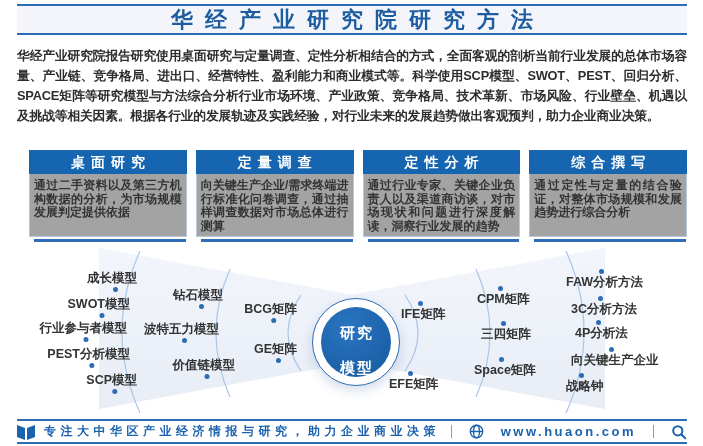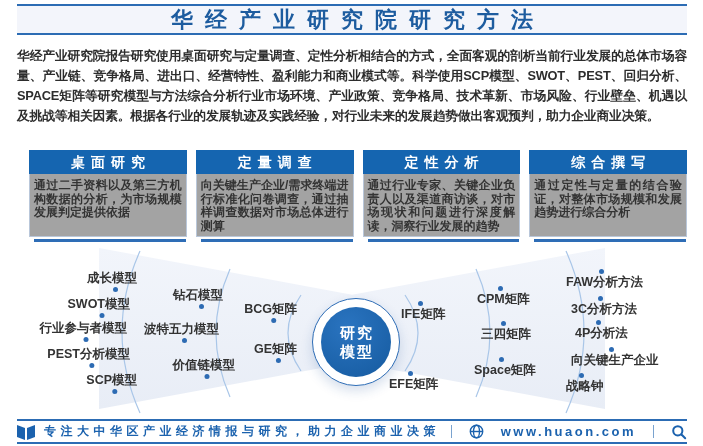--- a/index.html
+++ b/index.html
@@ -42,21 +42,21 @@
   .dot{width:5px;height:5px;border-radius:50%;background:#2d6bb3;flex:0 0 auto;}
   .dl-left .dot{margin-left:6px;}
   .dl-right .dot{margin-right:6px;}
   .ring{position:absolute;left:312px;top:53px;width:86px;height:86px;border-radius:50%;
         background:#fff;border:1.5px solid #2e6db6;box-shadow:0 5px 12px rgba(27,80,150,.18);}
   .core{position:absolute;left:50%;top:50%;transform:translate(-50%,-50%);
         width:70px;height:70px;border-radius:50%;
         background:radial-gradient(circle at 38% 28%,#2a74c0,#155a9f);
         color:#fff;display:flex;flex-direction:column;align-items:center;justify-content:center;
         font-size:15px;font-weight:bold;letter-spacing:2px;line-height:19px;}
-  .core span{padding-left:2px;}
+  .core span{padding-left:2px;margin-top:16px;}
 
   
   .footer{position:absolute;left:17px;right:16px;top:419px;height:21px;
           border-top:2px solid var(--primary-blue,#2c6cb4);
           border-bottom:2px solid var(--primary-blue,#2c6cb4);
           display:flex;align-items:center;color:var(--footer-blue,#1b62ae);}
   .f-left{display:flex;align-items:center;gap:8px;min-width:0;}
   .tagline{font-size:12px;font-weight:bold;letter-spacing:4.5px;white-space:nowrap;}
   .f-right{margin-left:auto;display:flex;align-items:center;gap:17px;}
   .fdiv{width:1px;height:13px;background:#7aa3cf;}

